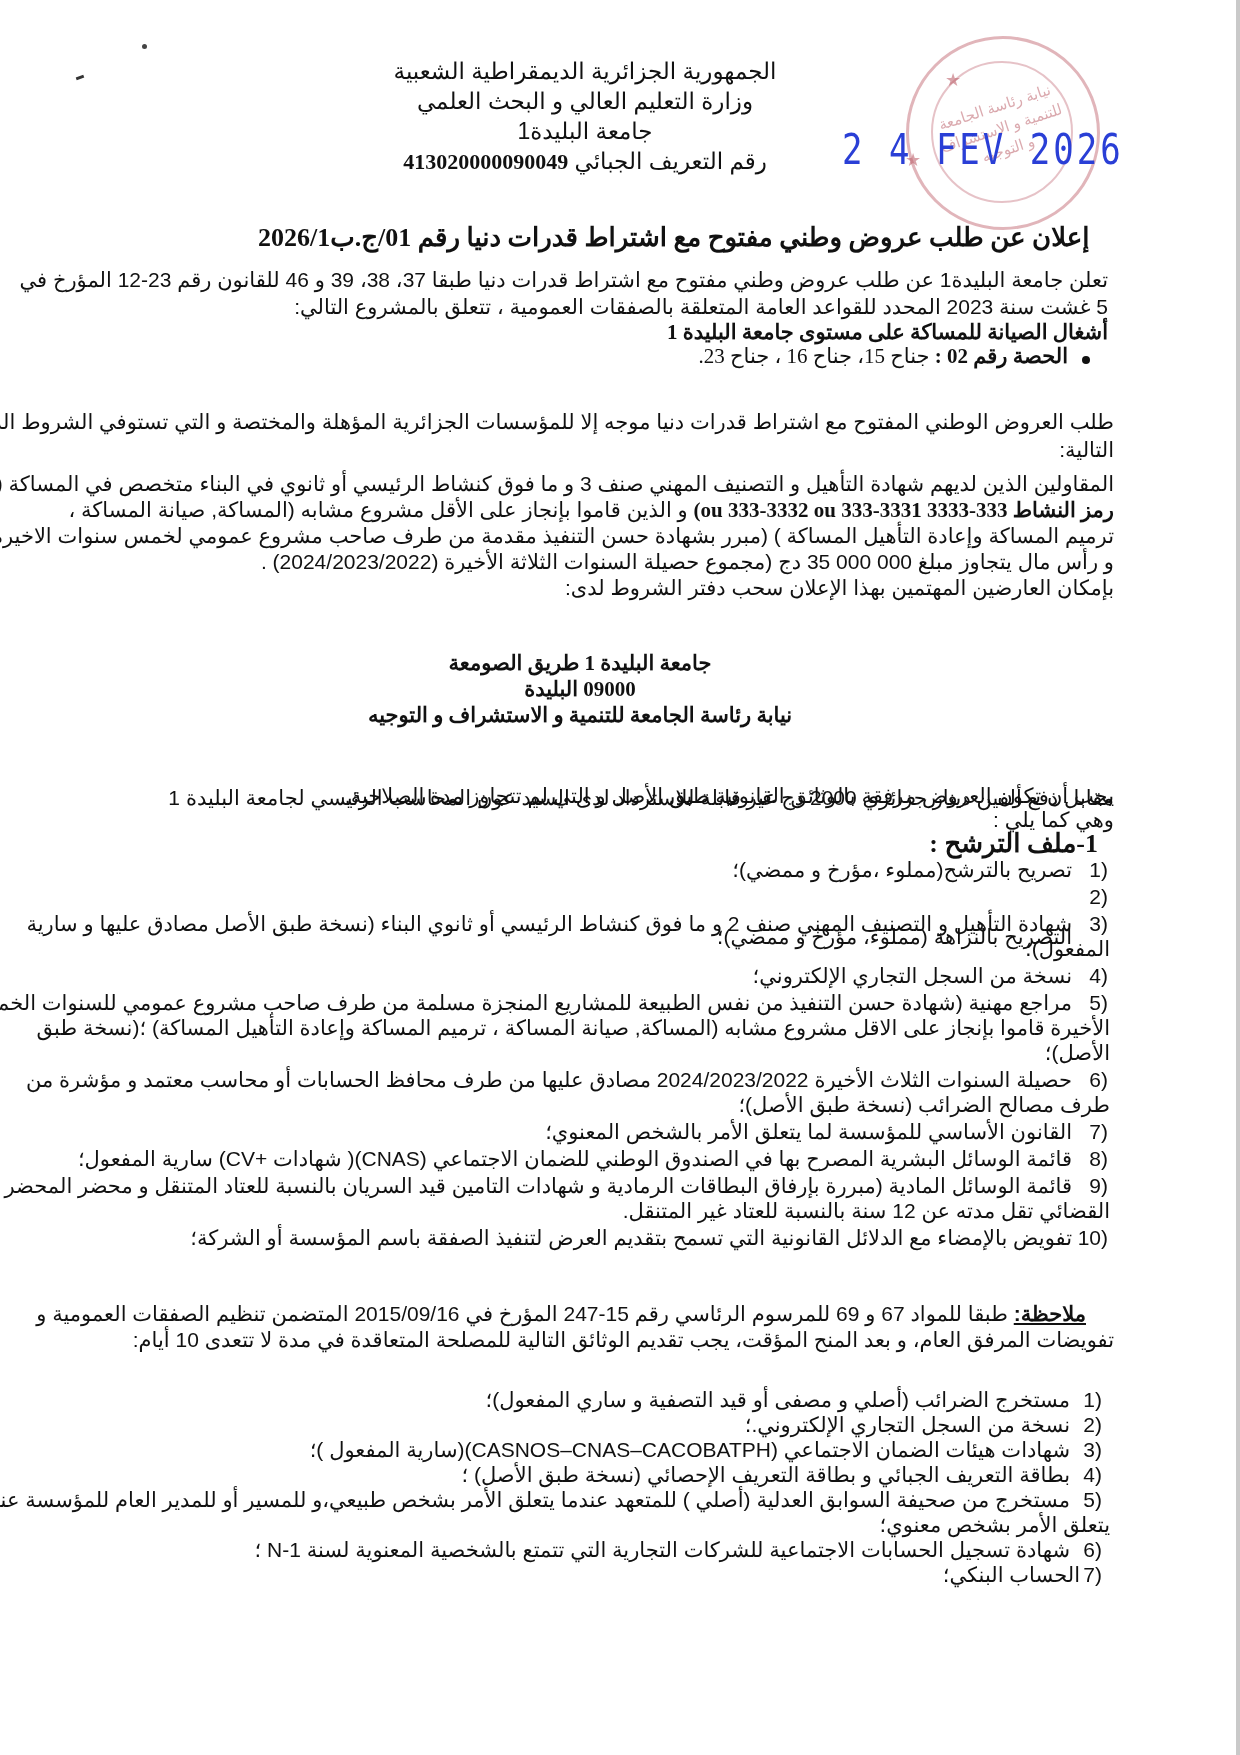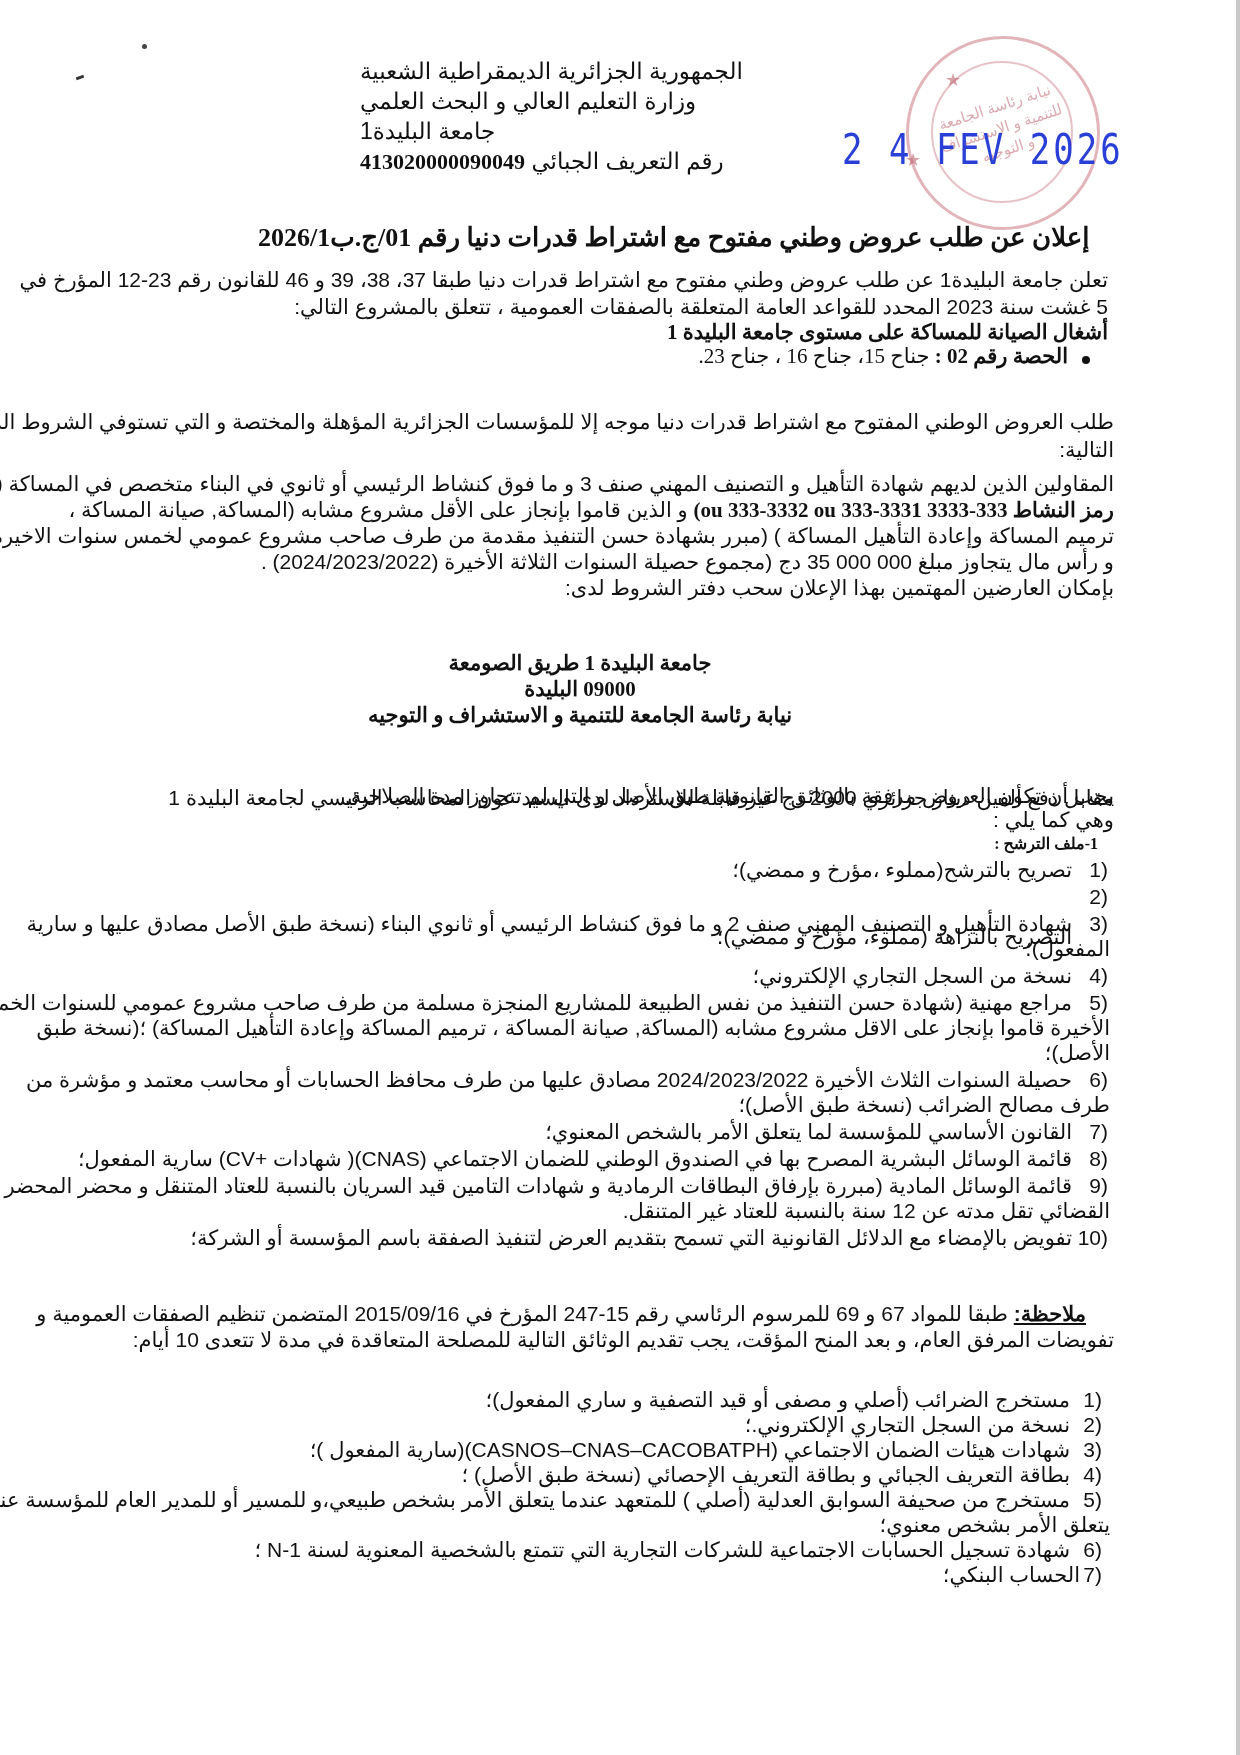--- a/index.html
+++ b/index.html
@@ -2,21 +2,21 @@
 <html><head>
   <meta charset="utf-8">
   <style>
     html, body { margin: 0; padding: 0; background: #ffffff; }
     body { width: 1240px; height: 1755px; position: relative; overflow: hidden; color: #111; }
     .page { position: absolute; inset: 0; }
     .right-edge { position: absolute; top: 0; right: 0; width: 4px; height: 1755px; background: #c9c9c9; }
     .r { position: absolute; direction: rtl; font-family: "Liberation Sans", sans-serif; font-size: 21px; line-height: 28px; white-space: nowrap; }
     .serif { font-family: "Liberation Serif", serif; }
     .b { font-weight: bold; }
-    .hdr { position: absolute; left: 360px; width: 450px; top: 56px; text-align: left; direction: rtl; font-family: "Liberation Sans", sans-serif; font-size: 23px; line-height: 30px; }
+    .hdr { position: absolute; left: 360px; width: 450px; top: 56px; text-align: center; direction: rtl; font-family: "Liberation Sans", sans-serif; font-size: 23px; line-height: 30px; }
     .hdr .num { font-family: "Liberation Serif", serif; font-weight: bold; font-size: 22px; }
     .title { position: absolute; top: 222px; left: 258px; direction: rtl; font-family: "Liberation Serif", serif; font-weight: bold; font-size: 26px; white-space: nowrap; }
     .center-block { position: absolute; left: 300px; width: 560px; top: 650px; text-align: center; direction: rtl; font-family: "Liberation Serif", serif; font-weight: bold; font-size: 21px; line-height: 26px; }
     .stamp { position: absolute; left: 906px; top: 36px; width: 188px; height: 188px; border-radius: 50%; border: 3px solid rgba(200,120,130,0.55); }
     .stamp .inner { position: absolute; left: 22px; top: 22px; width: 138px; height: 138px; border-radius: 50%; border: 2px solid rgba(200,120,130,0.45); }
     .stamp .txt { position: absolute; inset: 0; color: rgba(190,100,110,0.55); font-family: "Liberation Sans", sans-serif; font-size: 15px; direction: rtl; text-align: center; padding-top: 56px; line-height: 22px; transform: rotate(-18deg); }
     .stamp .star { position: absolute; color: rgba(190,100,110,0.6); font-size: 18px; }
     .date-stamp { position: absolute; left: 842px; top: 124px; color: #2a3fd6; font-family: "DejaVu Sans Mono", monospace; font-size: 34px; letter-spacing: 3px; transform: scaleY(1.25); transform-origin: left top; }
     .mark { position: absolute; left: 76px; top: 76px; width: 8px; height: 3px; background: #333; transform: rotate(-20deg); }
     .mark2 { position: absolute; left: 142px; top: 44px; width: 5px; height: 5px; background: #444; border-radius: 50%; }
@@ -71,21 +71,21 @@
   <div class="center-block">
     <div>جامعة البليدة 1 طريق الصومعة</div>
     <div>09000 البليدة</div>
     <div>نيابة رئاسة الجامعة للتنمية و الاستشراف و التوجيه</div>
   </div>
 
   <div class="r" style="right:126px; top:756px;margin-top:28px;">مقابل دفع ألفين دينار جزائري 2000 دج غير قابلة للاسترداد لدى السيد عون المحاسب الرئيسي لجامعة البليدة 1</div>
   <div class="r" style="right:126px; top:782px;">يجب أن تكون العروض مرفقة بالوثائق القانونية طبق الأصل و التي لم تتجاوز مدة الصلاحية.</div>
   <div class="r" style="right:126px; top:806px;">وهي كما يلي :</div>
 
-  <div class="r serif b" style="right:142px; top:830px; font-size:16px;">1-ملف الترشح :</div>
+  <div class="r serif b" style="right:142px; top:830px; font-size:26px;">1-ملف الترشح :</div>
   <div id="candidacy-list">
       <div>
         <div class="r" style="right: 132px; top: 856px; direction: ltr;">1)</div>
         <div class="r" style="right: 168px; top: 856px;">تصريح بالترشح(مملوء ،مؤرخ و ممضي)؛</div>
       </div>
       <div>
         <div class="r" style="right: 132px; top: 883px; direction: ltr;">2)</div>
         <div class="r" style="right: 168px; top: 883px; margin-top: 40px;">التصريح بالنزاهة (مملوء، مؤرخ و ممضي)؛</div>
       </div>
       <div>

